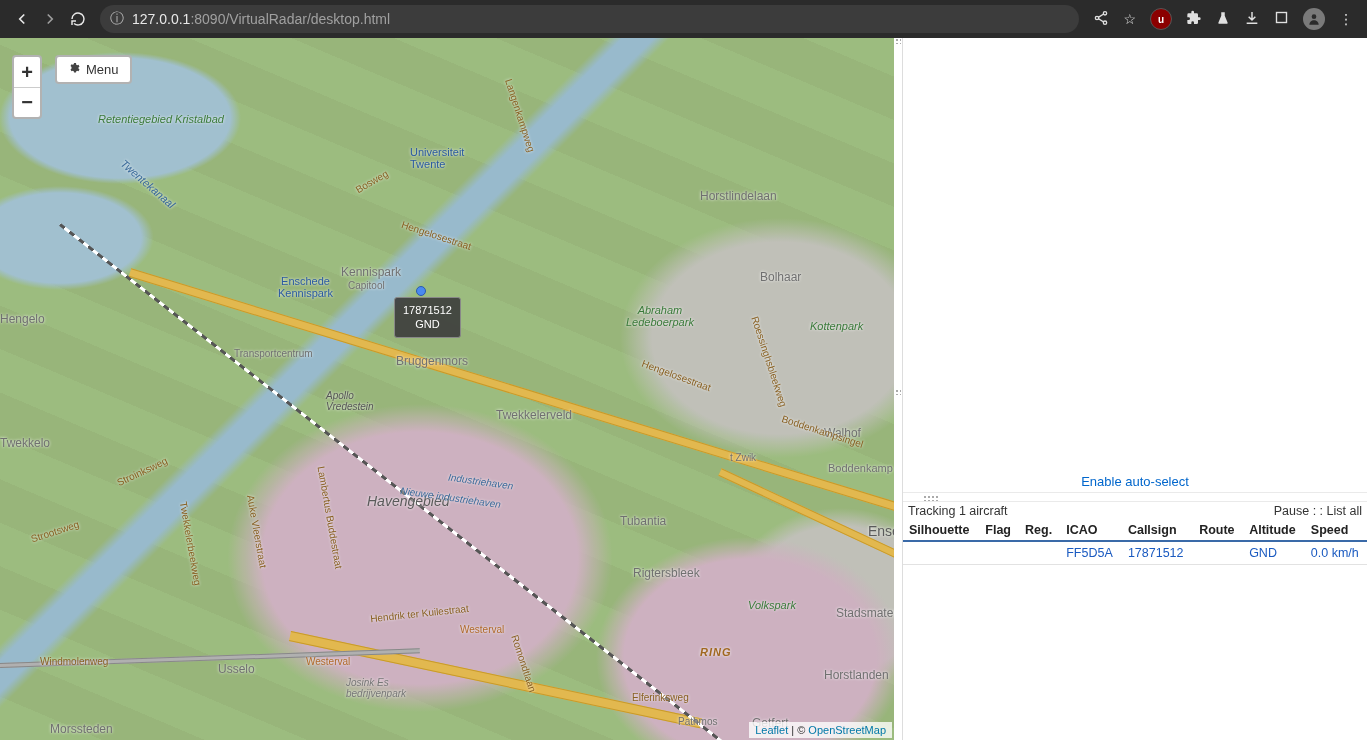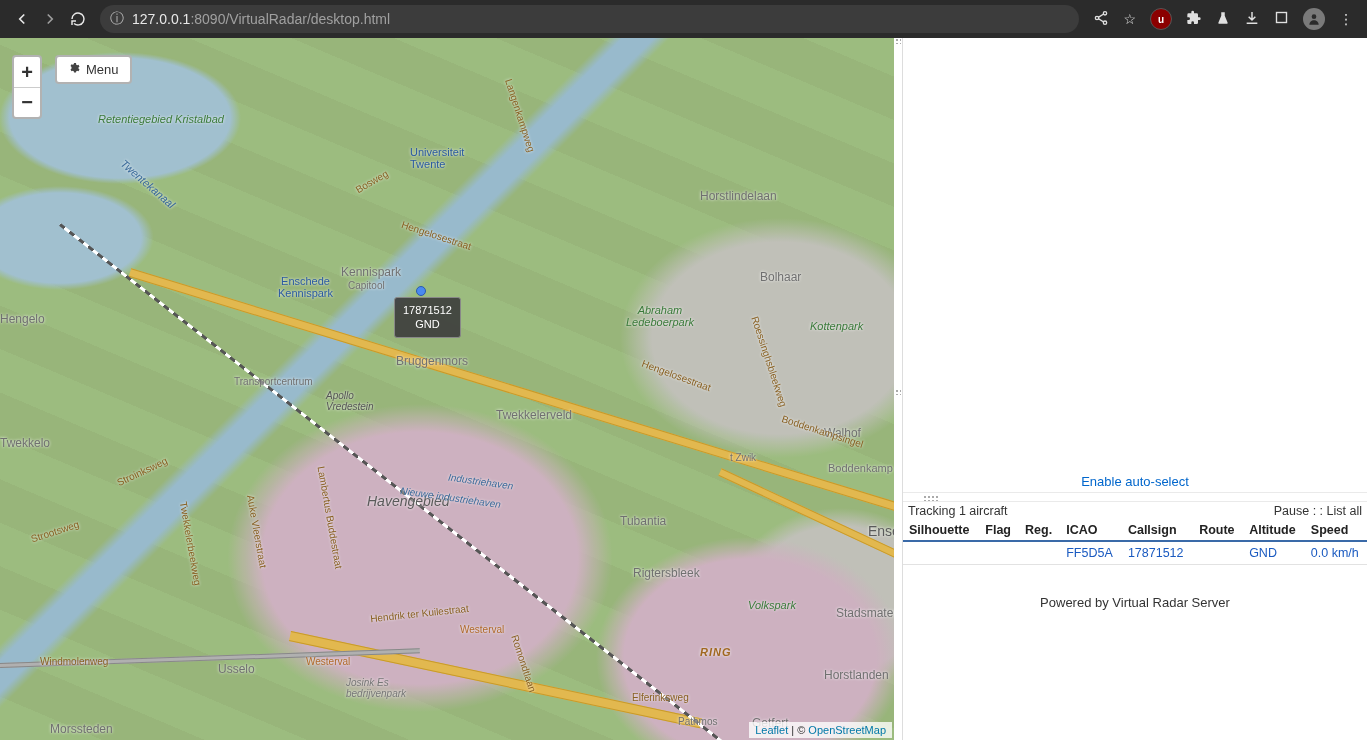--- a/index.html
+++ b/index.html
@@ -378,21 +378,21 @@
     <div class="map-rail" style="top:185px; left:60px; width:950px; transform:rotate(38deg);"></div>
 
     <div class="map-label park" style="top:75px; left:98px;">Retentiegebied
 Kristalbad</div>
     <div class="map-label poi" style="top:108px; left:410px; white-space:pre;">Universiteit
 Twente</div>
     <div class="map-label poi" style="top:237px; left:278px; white-space:pre; text-align:center;">Enschede
 Kennispark</div>
     <div class="map-label district" style="top:227px; left:341px;">Kennispark</div>
     <div class="map-label district" style="top:242px; left:348px; font-size:10px;">Capitool</div>
-    <div class="map-label district" style="top:310px; left:234px; font-size:10px;margin-top:28px;">Transportcentrum</div>
+    <div class="map-label district" style="top:310px; left:234px; font-size:10px;">Transportcentrum</div>
     <div class="map-label district" style="top:370px; left:496px;">Twekkelerveld</div>
     <div class="map-label city" style="top:455px; left:367px;font-style:italic;">Havengebied</div>
     <div class="map-label district" style="top:316px; left:396px;">Bruggenmors</div>
     <div class="map-label district" style="top:528px; left:633px;">Rigtersbleek</div>
     <div class="map-label district" style="top:476px; left:620px;">Tubantia</div>
     <div class="map-label district" style="top:678px; left:752px;">Getfert</div>
     <div class="map-label district" style="top:684px; left:50px;">Morssteden</div>
     <div class="map-label district" style="top:624px; left:218px;">Usselo</div>
     <div class="map-label district" style="top:232px; left:760px;">Bolhaar</div>
     <div class="map-label district" style="top:388px; left:824px;">Walhof</div>
@@ -502,16 +502,15 @@
               <td>FF5D5A</td>
               <td>17871512</td>
               <td></td>
               <td class="right">GND</td>
               <td class="right">0.0 km/h</td>
             </tr>
           </tbody>
         </table>
       </div>
 
-      <div class="powered-by">Powered by Virtual Radar Server</div>
     </div>
   </div>
 </div>
 
 </body></html>

